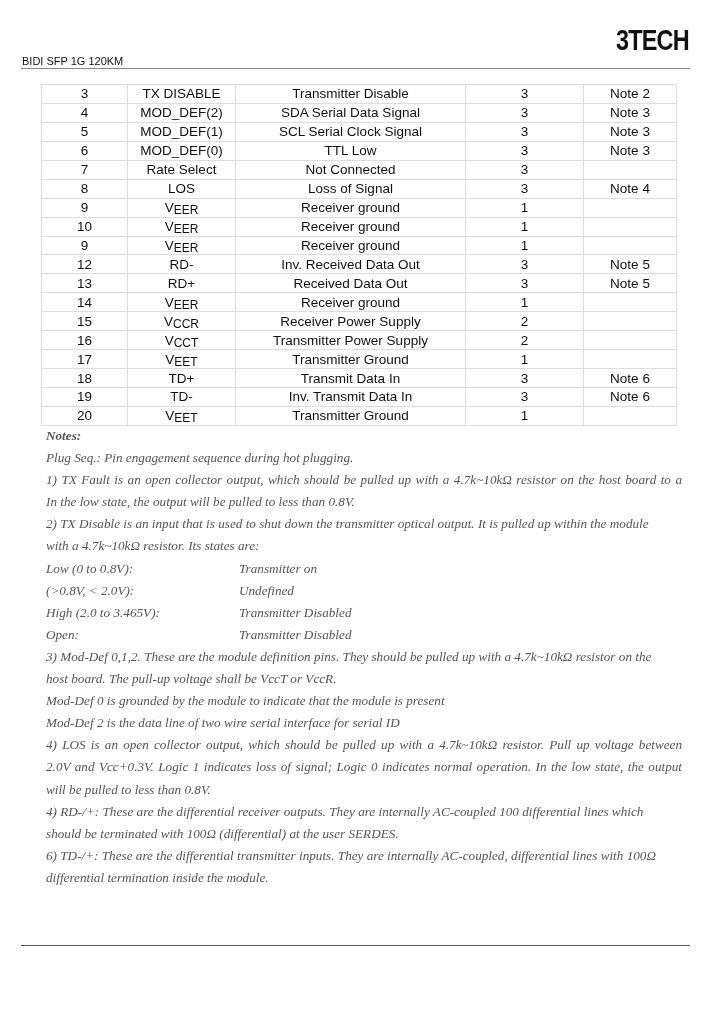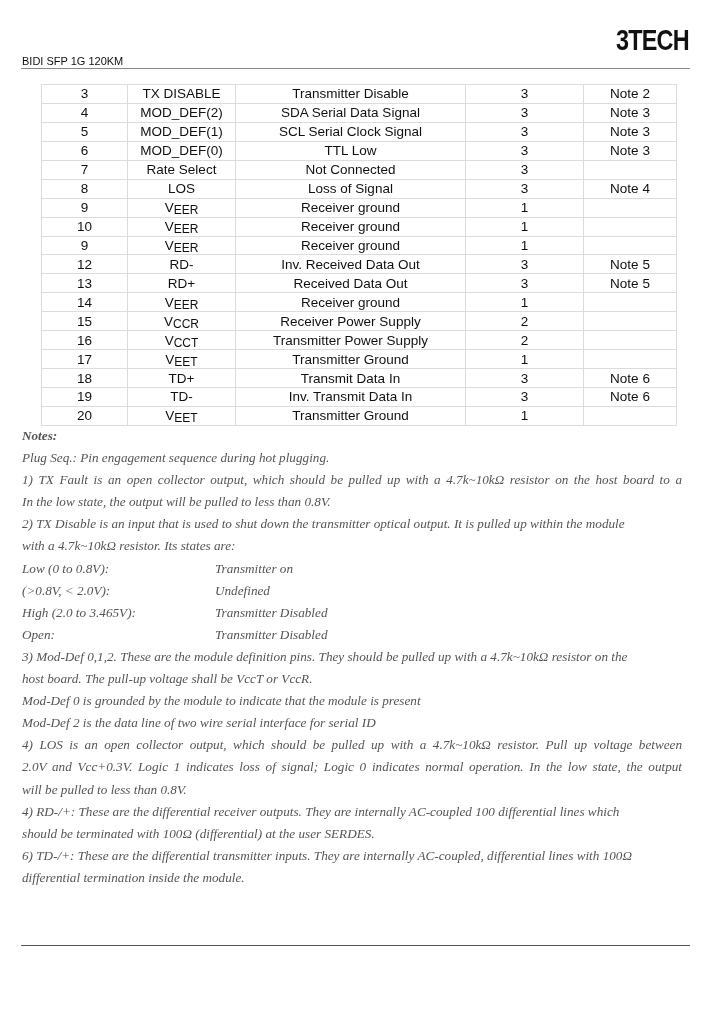--- a/index.html
+++ b/index.html
@@ -32,21 +32,21 @@
     table.pins col.c2 { width: 108px; }
     table.pins col.c3 { width: 230px; }
     table.pins col.c4 { width: 118px; }
     table.pins col.c5 { width: 93px; }
     .sym sub { font-size: 12px; vertical-align: -2px; line-height: 0; }
     .notes {
       position: absolute; left: 22px; top: 425px; width: 660px;
       font-family: "Liberation Serif", serif; font-style: italic; font-size: 13.2px;
       color: #555; line-height: 22.1px;
     }
-    .notes .line { white-space: nowrap; height: 22.1px; }
+    .notes .line { white-space: nowrap; height: 22.1px; margin-left: 24px; }
     .notes .justify { text-align: justify; text-align-last: justify; white-space: normal; }
     .notes .heading { font-weight: bold; color: #555; }
     .state-row { display: flex; align-items: flex-end; }
     .state-row .state-label { width: 193px; }
     .footer-rule {
       position: absolute; left: 21px; top: 945px; width: 669px; height: 0;
       border-top: 1.5px solid #555;
     }
   </style>
 </head>

